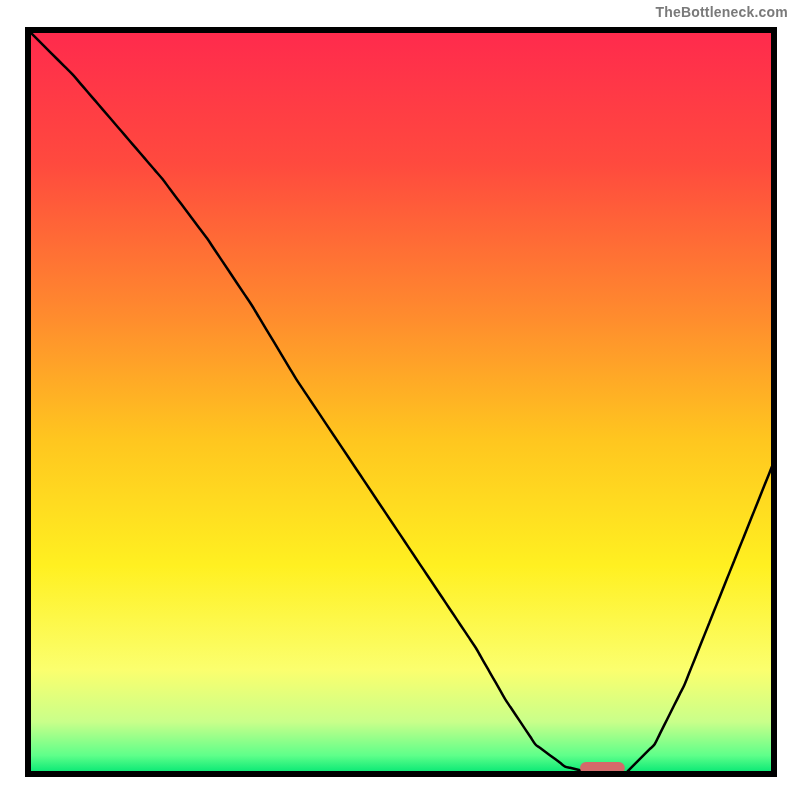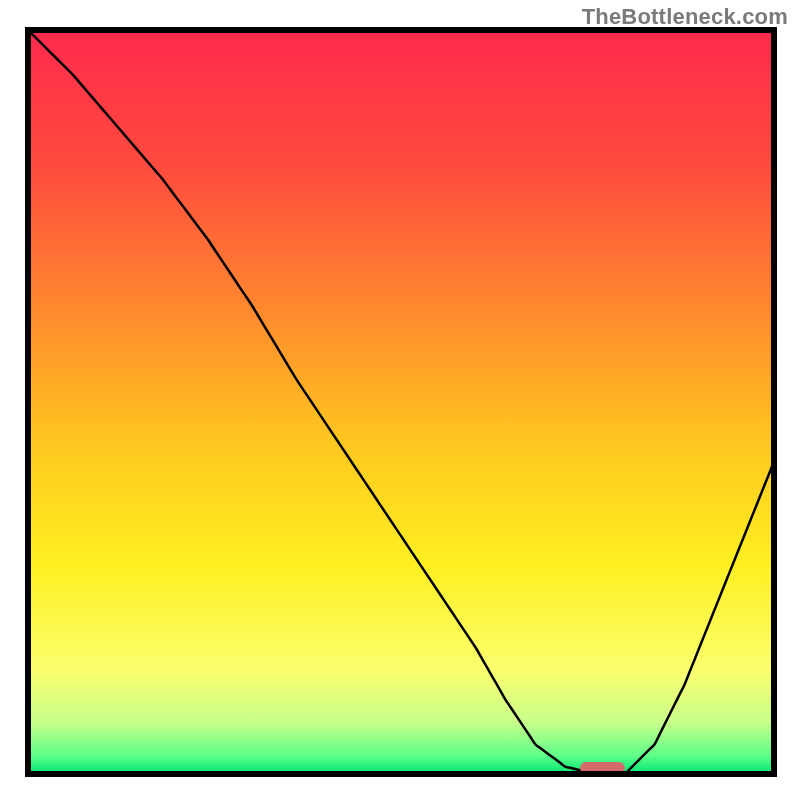--- a/index.html
+++ b/index.html
@@ -12,21 +12,21 @@
   }
   .container {
     position: relative;
     width: 800px;
     height: 800px;
   }
   .watermark {
     position: absolute;
     top: 4px;
     right: 12px;
-    font-size: 22px;
+    font-size: 14px;
     font-weight: bold;
     color: #7a7a7a;
     letter-spacing: 0.2px;
   }
   svg {
     display: block;
   }
 </style>
 </head>
 <body>

